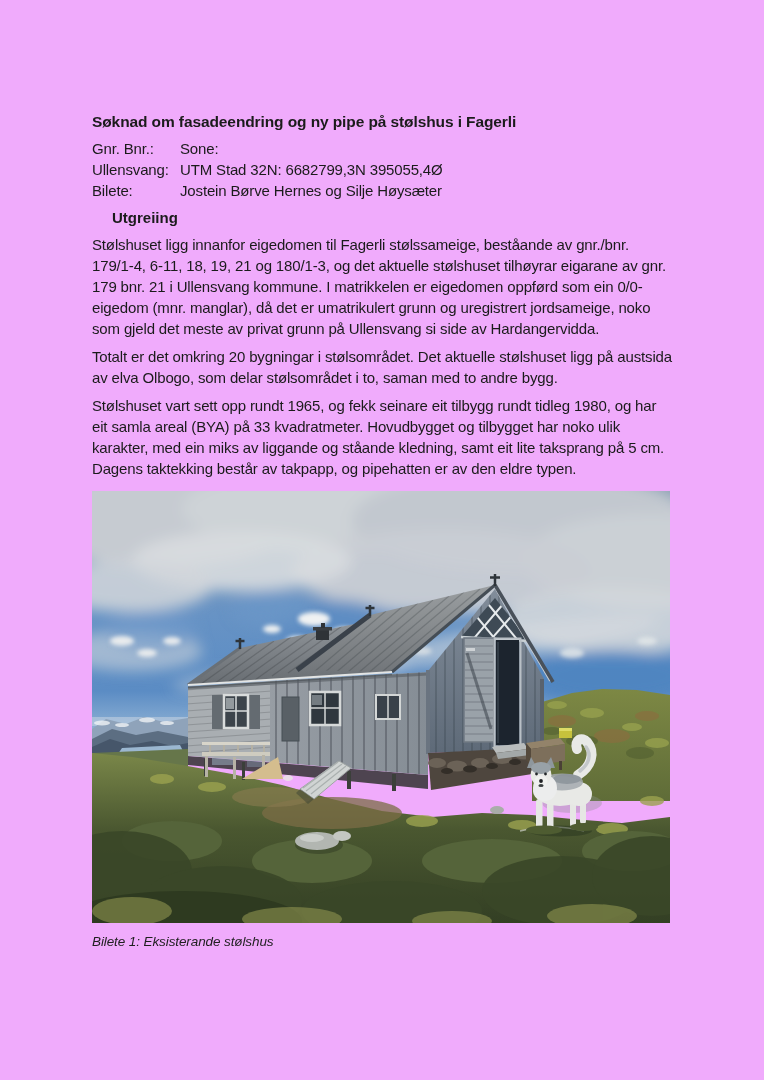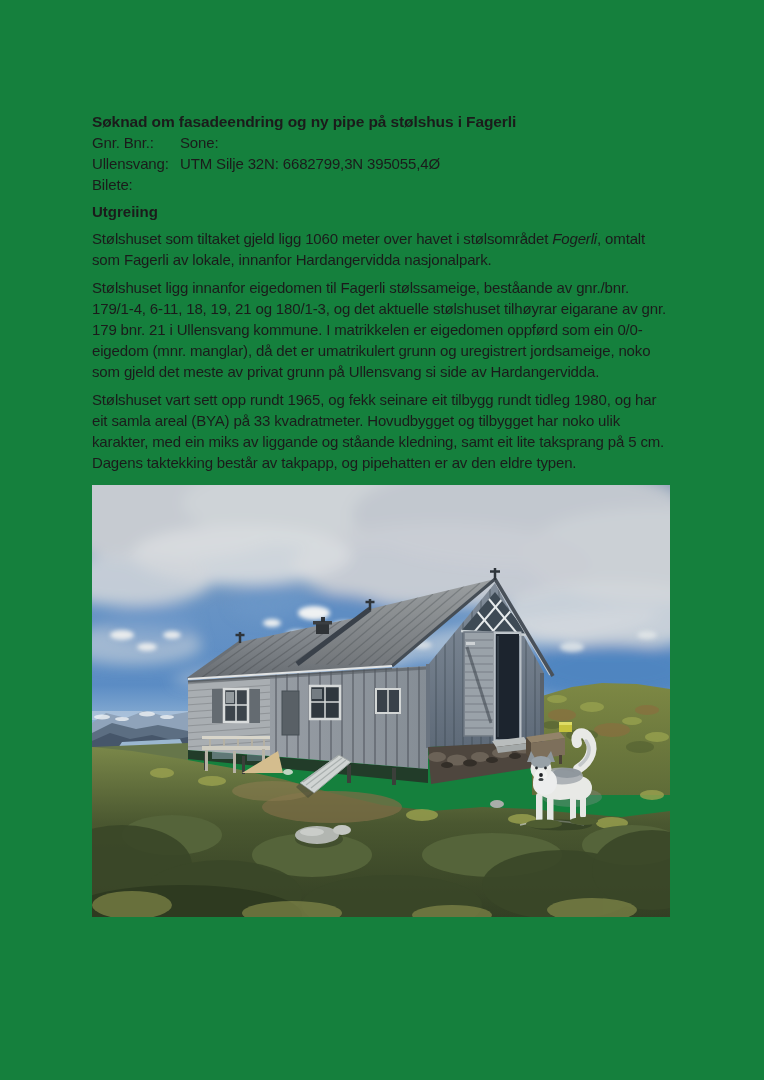--- a/index.html
+++ b/index.html
@@ -1,53 +1,54 @@
 <!DOCTYPE html>
 <html><head>
 <meta charset="utf-8">
 <style>
   * { margin:0; padding:0; box-sizing:border-box; }
   html,body { background:#ffffff; }
   body { font-family:"Liberation Sans", sans-serif; color:#1b1b1b; }
   .page {
     position:relative; width:764px; height:1080px; margin:0 auto;
-    background:#15803d; overflow:hidden;
+    background:#f0abfc; overflow:hidden;
   }
   .content { position:absolute; left:92px; top:111px; width:582px; }
   .doc-title { font-size:15.5px; font-weight:bold; line-height:21px; letter-spacing:-0.1px; }
-  .info-grid { display:grid; grid-template-columns:88px 1fr; }
+  .info-grid { margin-top:6px; display:grid; grid-template-columns:88px 1fr; }
   .info-grid .cell { font-size:15px; line-height:21px; letter-spacing:-0.15px; }
-  .section-heading { margin-top:8px; font-size:15px; font-weight:bold; line-height:18px; }
+  .section-heading { margin-top:8px; font-size:15px; font-weight:bold; line-height:18px;margin-left:20px; }
   p.body-par { margin-top:7px; font-size:15px; line-height:21px; letter-spacing:-0.15px; }
   p.body-par .it { font-style:italic; }
   .figure { margin-top:12px; width:578px; height:432px; line-height:0; }
   .figure svg { display:block; }
   .fig-caption { margin-top:10px; font-size:13.5px; font-style:italic; line-height:17px; color:#1f1f1f; letter-spacing:-0.1px; }
 </style>
 </head>
 <body>
 
 <div class="page">
   <div class="content">
 
     <div class="doc-title">Søknad om fasadeendring og ny pipe på stølshus i Fagerli</div>
 
     <div class="info-grid">
       <div class="cell">Gnr. Bnr.:</div>
       <div class="cell">Sone:</div>
       <div class="cell">Ullensvang:</div>
-      <div class="cell">UTM Silje 32N: 6682799,3N 395055,4Ø</div>
+      <div class="cell">UTM Stad 32N: 6682799,3N 395055,4Ø</div>
       <div class="cell">Bilete:</div>
+      <div class="cell">Jostein Børve Hernes og Silje Høysæter</div>
     </div>
 
     <div class="section-heading">Utgreiing</div>
 
-    <p class="body-par"><span>Stølshuset som tiltaket gjeld ligg 1060 meter over havet i stølsområdet </span><span class="it">Fogerli</span><span>, omtalt som Fagerli av lokale, innanfor Hardangervidda nasjonalpark.</span></p>
 
     <p class="body-par">Stølshuset ligg innanfor eigedomen til Fagerli stølssameige, beståande av gnr./bnr. 179/1-4, 6-11, 18, 19, 21 og 180/1-3, og det aktuelle stølshuset tilhøyrar eigarane av gnr. 179 bnr. 21 i Ullensvang kommune. I matrikkelen er eigedomen oppførd som ein 0/0-eigedom (mnr. manglar), då det er umatrikulert grunn og uregistrert jordsameige, noko som gjeld det meste av privat grunn på Ullensvang si side av Hardangervidda.</p>
+    <p class="body-par">Totalt er det omkring 20 bygningar i stølsområdet. Det aktuelle stølshuset ligg på austsida av elva Olbogo, som delar stølsområdet i to, saman med to andre bygg.</p>
     <p class="body-par">Stølshuset vart sett opp rundt 1965, og fekk seinare eit tilbygg rundt tidleg 1980, og har eit samla areal (BYA) på 33 kvadratmeter. Hovudbygget og tilbygget har noko ulik karakter, med ein miks av liggande og ståande kledning, samt eit lite taksprang på 5 cm. Dagens taktekking består av takpapp, og pipehatten er av den eldre typen.</p>
 
     <div class="figure">
       <svg width="578" height="432" viewBox="0 0 578 432" xmlns="http://www.w3.org/2000/svg">
         <defs>
           <linearGradient id="skyG" x1="0" y1="0" x2="0" y2="1">
             <stop offset="0" stop-color="#8a9db4"></stop>
             <stop offset="0.5" stop-color="#6793c5"></stop>
             <stop offset="0.8" stop-color="#5b8cc4"></stop>
             <stop offset="1" stop-color="#9dbcd9"></stop>
@@ -476,15 +477,16 @@
             <circle cx="453.5" cy="283" r="1.4" fill="#23272a"></circle>
             <circle cx="449" cy="290" r="1.9" fill="#1d2023"></circle>
             <ellipse cx="449" cy="294.5" rx="2.6" ry="1.6" fill="#3a3f41"></ellipse>
           </g>
           <ellipse cx="452" cy="339" rx="18" ry="4.5" fill="#4e5c31"></ellipse>
           <ellipse cx="492" cy="336" rx="14" ry="4" fill="#4e5c31"></ellipse>
         </g>
       </svg>
     </div>
 
+    <div class="fig-caption">Bilete 1: Eksisterande stølshus</div>
 
   </div>
 </div>
 
 </body></html>

